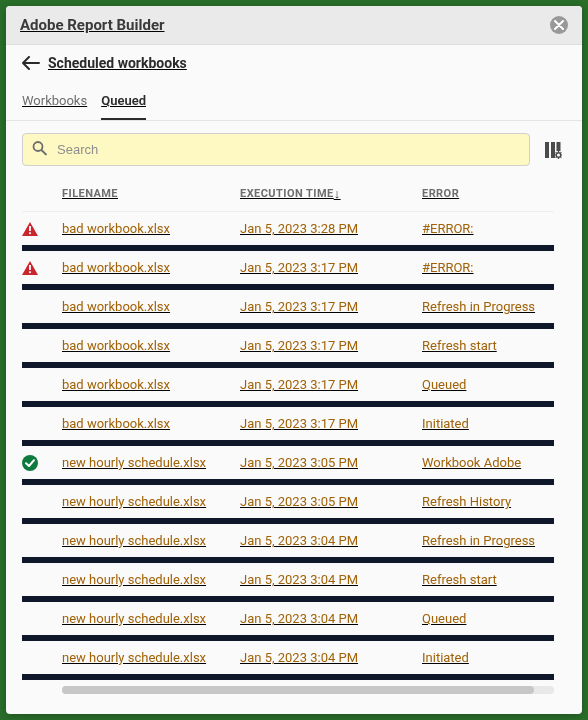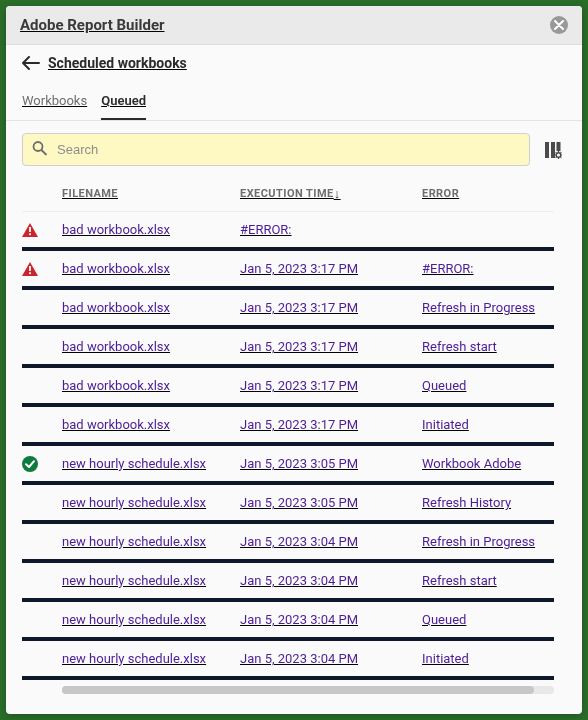--- a/index.html
+++ b/index.html
@@ -128,23 +128,23 @@
   }
   .col-icon { width: 40px; flex: 0 0 40px; }
   .col-fn   { width: 178px; flex: 0 0 178px; padding-right: 8px; }
   .col-time { width: 182px; flex: 0 0 182px; padding-right: 8px; display:flex; align-items:center; }
   .col-stat { flex: 1 1 auto; }
   .tbody { }
   .row {
     display: flex;
     align-items: center;
     height: 39px;
-    border-bottom: 4px solid #0f172a;
+    border-bottom: 6px solid #0f172a;
     font-size: 13px;
-    color: #4c1d95;
+    color: #a16207;
   }
   .row .col-icon {
     display: flex;
     align-items: center;
     justify-content: flex-start;
   }
   .sort-arrow { font-size: 13px; color:#3a3a3a; }
   .scrollbar-track {
     margin: 6px 0 0 40px;
     height: 8px;
@@ -223,20 +223,21 @@
     <div class="tbody" id="tbody">
         <div class="row">
           <div class="col-icon">
             <svg width="16" height="14" viewBox="0 0 16 14">
               <path d="M8 0 L16 14 H0 Z" fill="#c9252d"></path>
               <rect x="7.1" y="4" width="1.8" height="5" fill="#fff"></rect>
               <rect x="7.1" y="10.3" width="1.8" height="1.8" fill="#fff"></rect>
             </svg>
           </div>
           <div class="col-fn">bad workbook.xlsx</div>
+          <div class="col-time">Jan 5, 2023 3:28 PM</div>
           <div class="col-stat">#ERROR:</div>
         </div>
         <div class="row">
           <div class="col-icon">
             <svg width="16" height="14" viewBox="0 0 16 14">
               <path d="M8 0 L16 14 H0 Z" fill="#c9252d"></path>
               <rect x="7.1" y="4" width="1.8" height="5" fill="#fff"></rect>
               <rect x="7.1" y="10.3" width="1.8" height="1.8" fill="#fff"></rect>
             </svg>
           </div>

